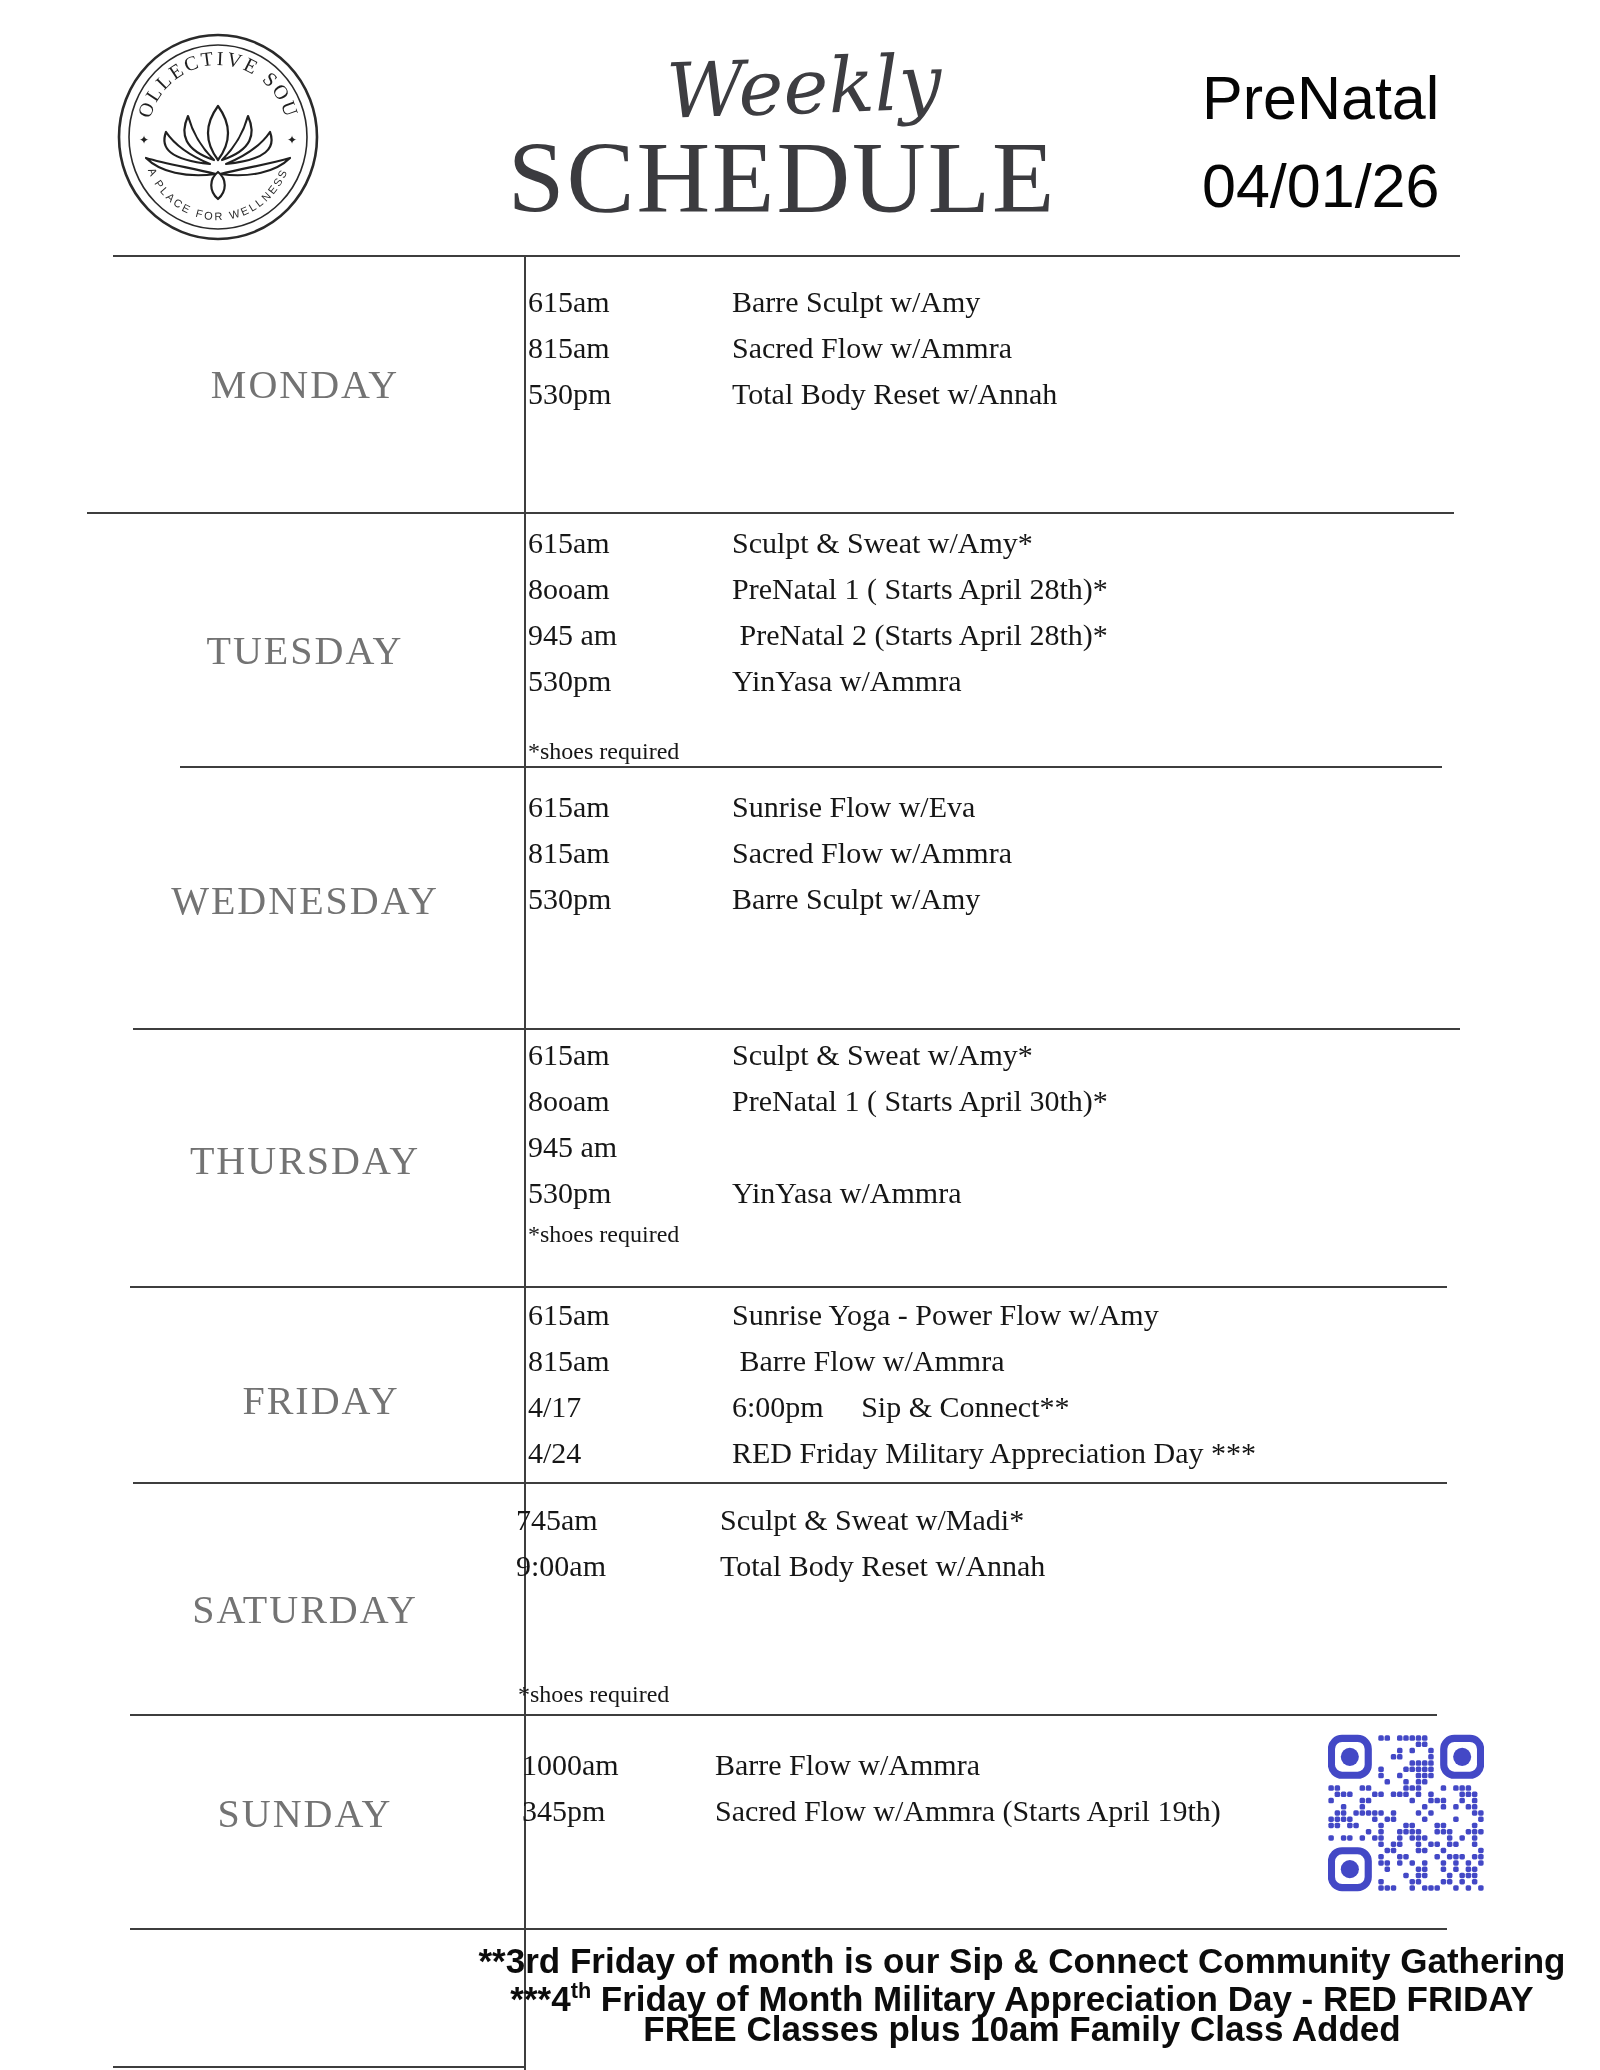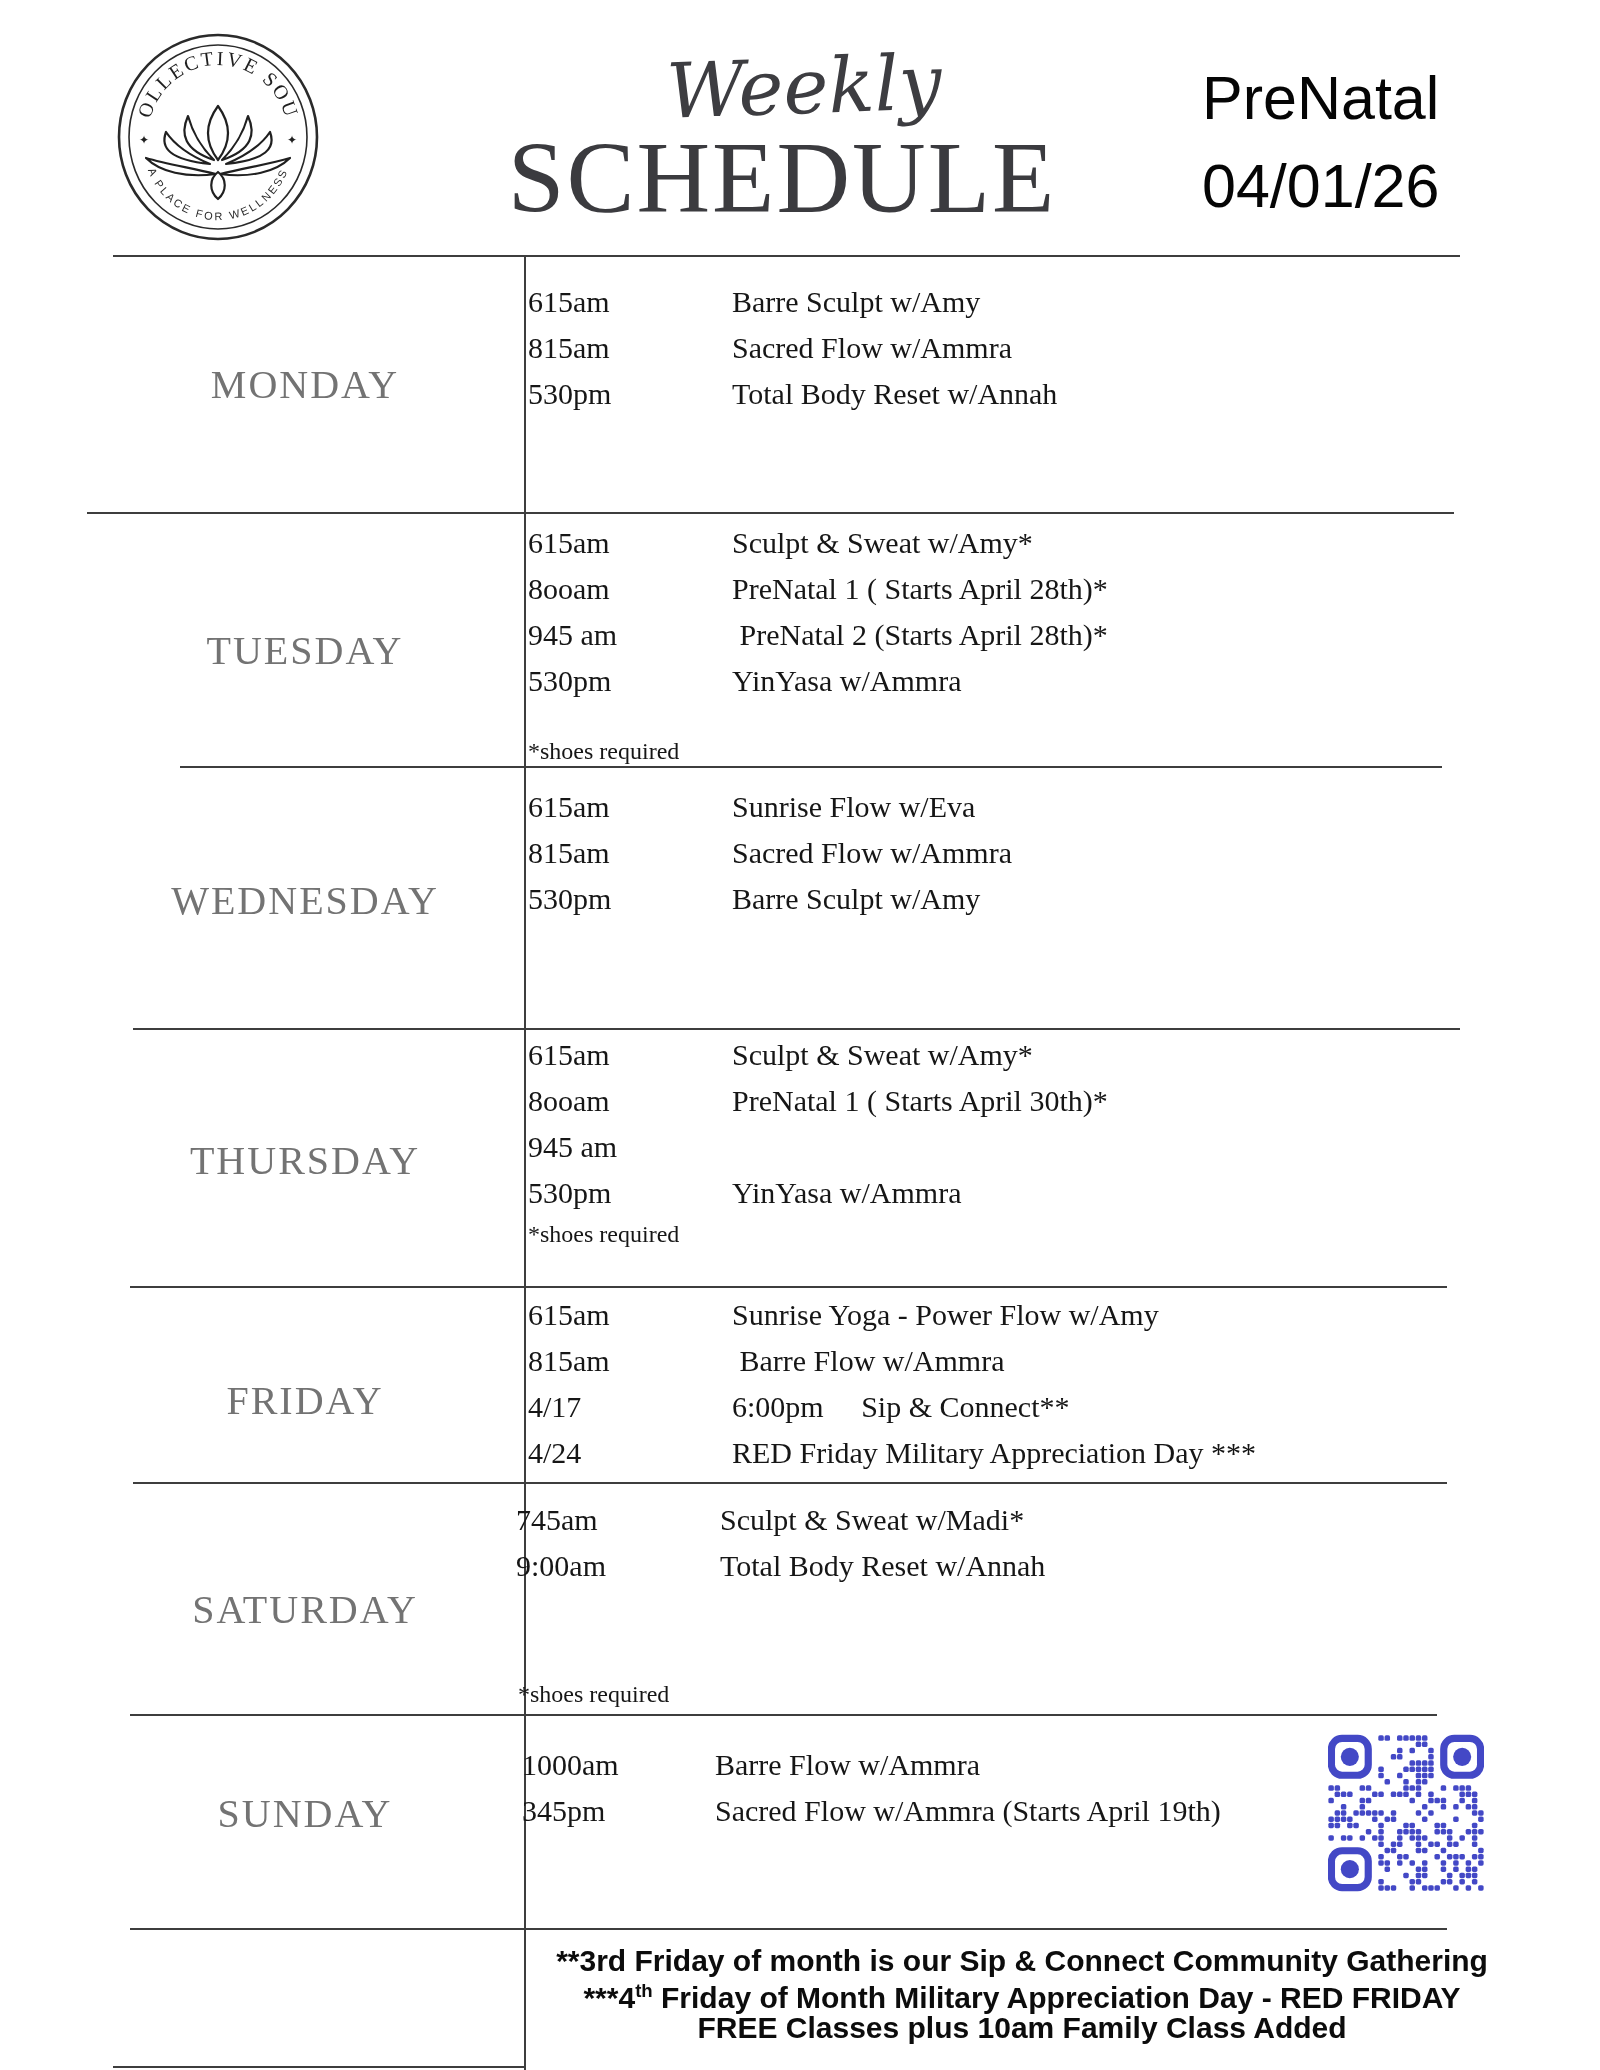--- a/index.html
+++ b/index.html
@@ -15,21 +15,21 @@
   .day-rows.narrow .time{width:177px;}
   .note{position:absolute;font-size:24px;color:#161616;white-space:pre;}
   .title-script{position:absolute;left:804px;top:42px;transform:translateX(-50%) rotate(-2deg);
                 font-family:"DejaVu Serif",serif;font-style:italic;font-size:76px;color:#3d3d41;
                 white-space:nowrap;}
   .title-caps{position:absolute;left:782px;top:114px;transform:translateX(-50%);
               font-size:102px;letter-spacing:2px;color:#3b3b3f;line-height:1.25;white-space:nowrap;}
   .effective{position:absolute;left:1202px;top:54px;font-family:"Liberation Sans",sans-serif;
              font-size:61px;color:#050505;line-height:88px;white-space:nowrap;}
   .footer{position:absolute;left:1022px;top:1946px;transform:translateX(-50%);
-          font-family:"Liberation Sans",sans-serif;font-weight:bold;font-size:30px;line-height:30px;
+          font-family:"Liberation Sans",sans-serif;font-weight:bold;font-size:35px;line-height:30px;
           color:#0c0c0c;text-align:center;white-space:nowrap;}
   .footer sup{font-size:0.62em;margin-top:11px;}
   .logo{position:absolute;left:116px;top:32px;}
   .qr{position:absolute;left:1328px;top:1734px;}
 </style>
 </head>
 <body>
 
 <div class="page">
 
@@ -74,21 +74,21 @@
   <div class="hline" style="left:133px;top:1482px;width:1314px;"></div>
   <div class="hline" style="left:130px;top:1714px;width:1307px;"></div>
   <div class="hline" style="left:130px;top:1928px;width:1317px;"></div>
   <div class="hline" style="left:113px;top:2066px;width:411px;"></div>
   <div class="vline" style="left:524px;top:255px;height:1815px;"></div>
 
   <div class="day-label" style="left:305px;top:384px;">MONDAY</div>
   <div class="day-label" style="left:305px;top:650px;">TUESDAY</div>
   <div class="day-label" style="left:305px;top:900px;">WEDNESDAY</div>
   <div class="day-label" style="left:305px;top:1160px;">THURSDAY</div>
-  <div class="day-label" style="left:305px;top:1400px;">FRIDAY</div>
+  <div class="day-label" style="left:321px;top:1400px;">FRIDAY</div>
   <div class="day-label" style="left:305px;top:1609px;">SATURDAY</div>
   <div class="day-label" style="left:305px;top:1813px;">SUNDAY</div>
 
   <div class="day-rows" style="left:528px;top:279px;">
     <div class="row">
       <span class="time">615am</span><span>Barre Sculpt w/Amy</span>
     </div>
     <div class="row">
       <span class="time">815am</span><span>Sacred Flow w/Ammra</span>
     </div>

